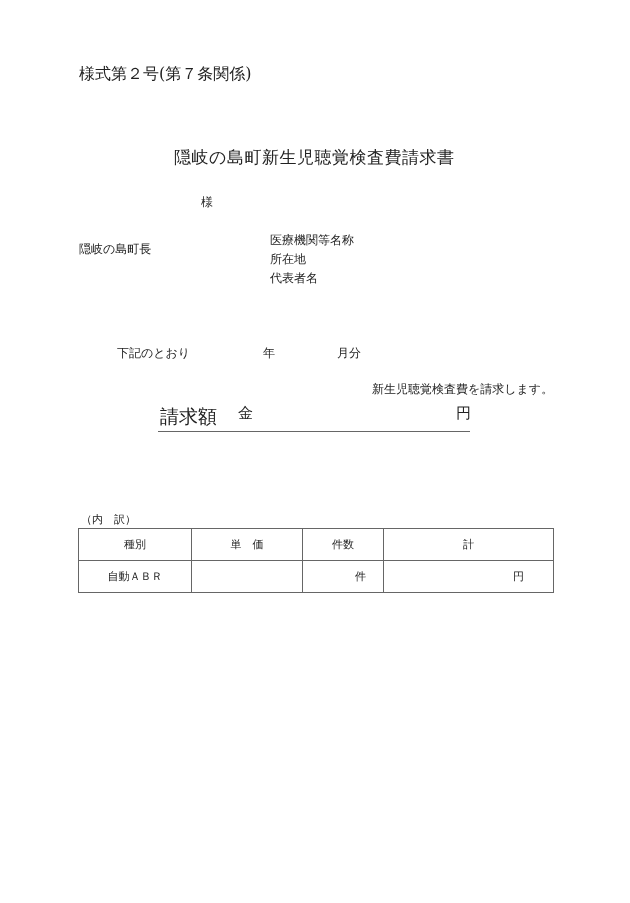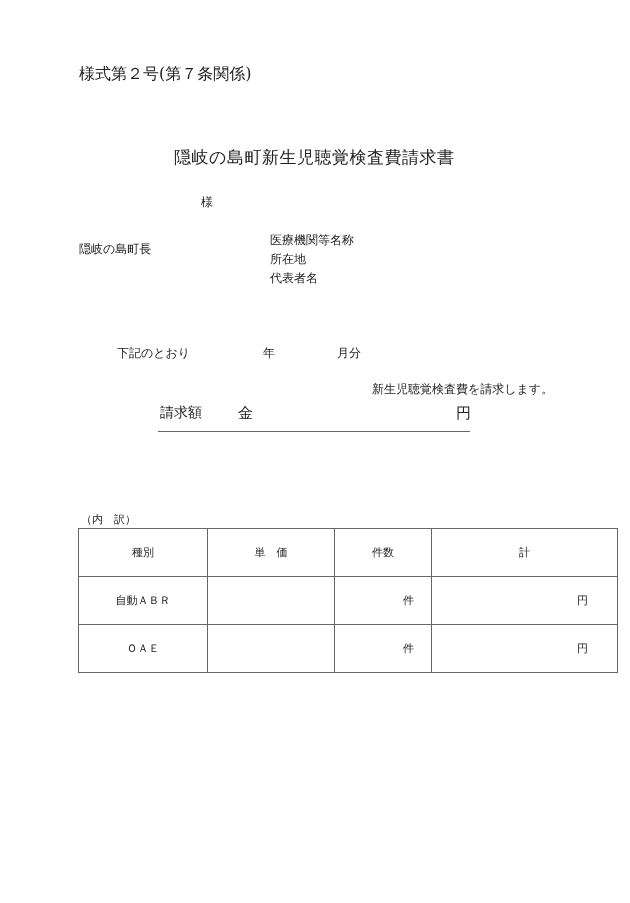--- a/index.html
+++ b/index.html
@@ -22,37 +22,37 @@
     .addressee-honorific { left: 201px; top: 194px; font-size: 12px; }
     .applicant { left: 270px; font-size: 12px; }
     .applicant-1 { top: 232px; }
     .applicant-2 { top: 251px; }
     .applicant-3 { top: 270px; }
     .statement { top: 345px; font-size: 12px; }
     .st-1 { left: 117px; }
     .st-2 { left: 263px; }
     .st-3 { left: 337px; }
     .st-4 { left: 372px; margin-top: 36px; }
-    .claim-label { left: 160px; top: 404px; font-size: 14px; }
+    .claim-label { left: 160px; top: 404px; font-size: 19px; }
     .claim-kin { left: 238px; top: 404px; font-size: 15px; }
     .claim-yen { left: 456px; top: 404px; font-size: 15px; }
     .claim-line { left: 158px; top: 431px; width: 312px; height: 0; border-top: 1.5px solid #666666; }
     .breakdown-label { left: 81px; top: 512px; font-size: 11px; font-family: Liberation Mono, monospace; }
 
     table.breakdown {
       position: absolute;
       left: 78px;
       top: 528px;
       border-collapse: collapse;
       font-size: 11px;
     }
     table.breakdown td, table.breakdown th {
       border: 1px solid #666666;
       height: 31px;
-      padding: 8px;
+      padding: 0;
       font-weight: normal;
     }
     .c1 { width: 112px; text-align: center; }
     .c2 { width: 110px; text-align: center; }
     .c3 { width: 80px; }
     .c4 { width: 169px; }
     th.c3, th.c4 { text-align: center; }
     td.c3 { text-align: right; padding-right: 17px !important; box-sizing: border-box; }
     td.c4 { text-align: right; padding-right: 29px !important; box-sizing: border-box; }
     tr.total td.c4 { padding-right: 25px !important; }
@@ -91,20 +91,14 @@
     <th class="c2">単　価</th>
     <th class="c3">件数</th>
     <th class="c4">計</th>
   </tr>
   <tr>
     <td class="c1">自動ＡＢＲ</td>
     <td class="c2"></td>
     <td class="c3">件</td>
     <td class="c4">円</td>
   </tr>
-  <tr>
-    <td class="c1">ＯＡＥ</td>
-    <td class="c2"></td>
-    <td class="c3">件</td>
-    <td class="c4">円</td>
-  </tr>
 </tbody>
   </table>
 
 </body></html>

